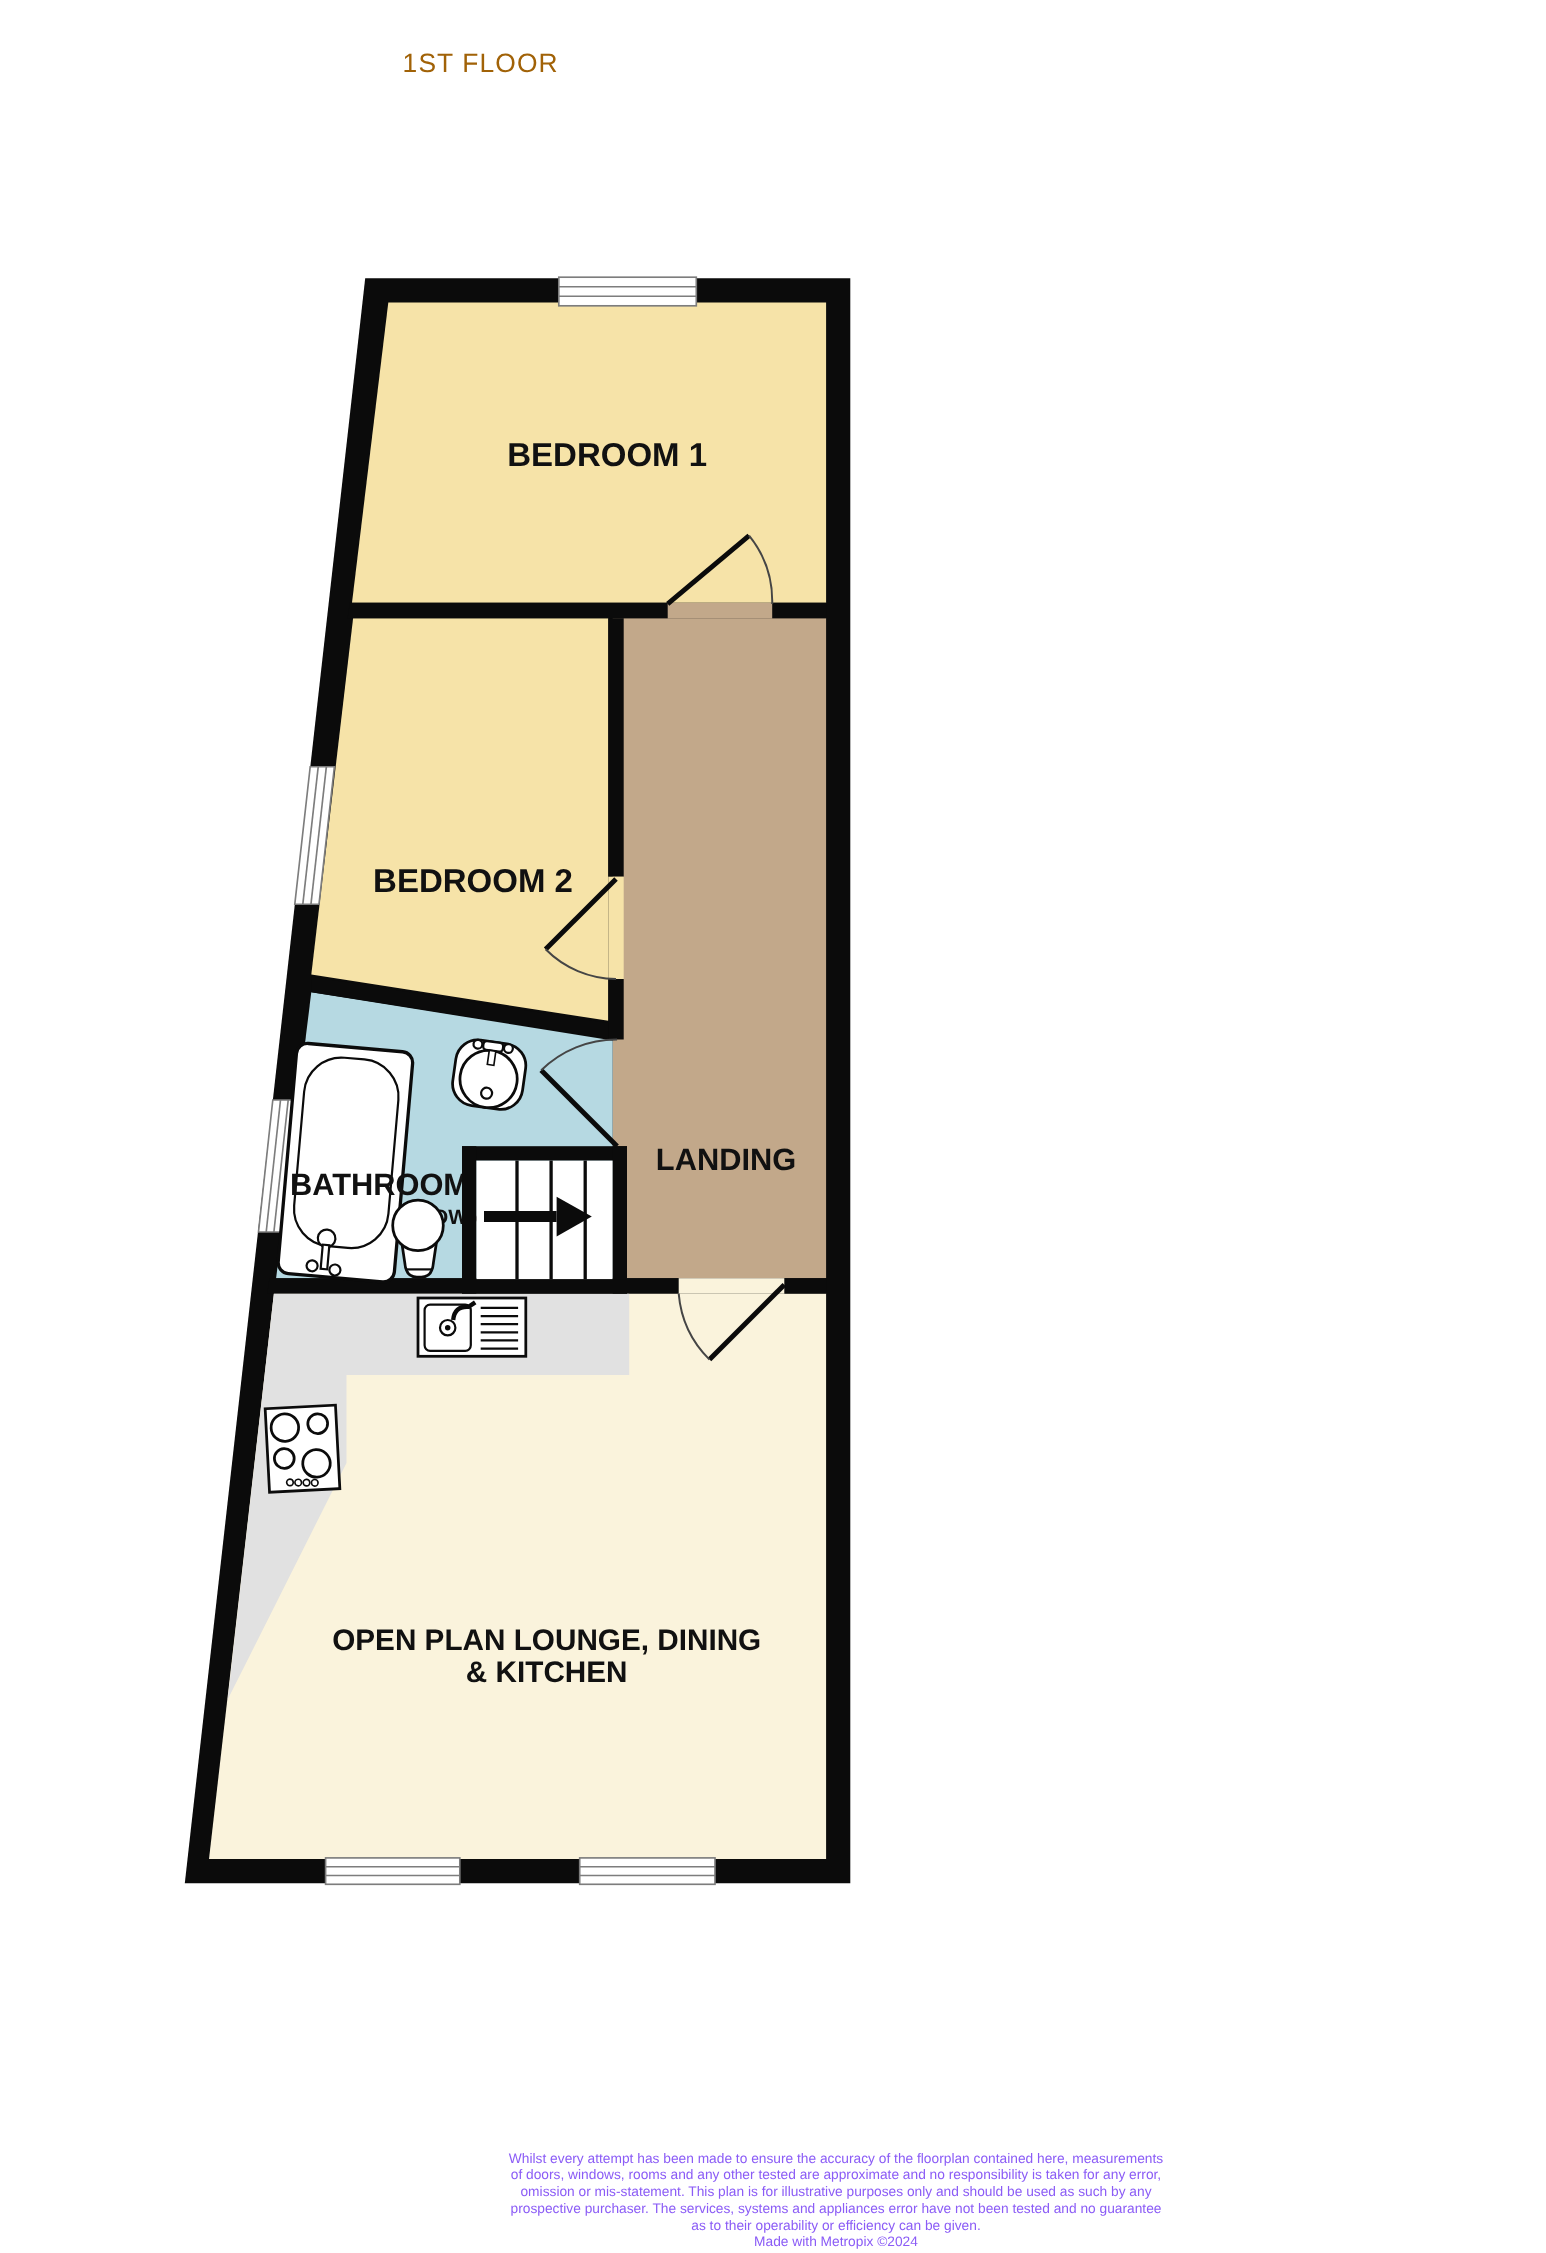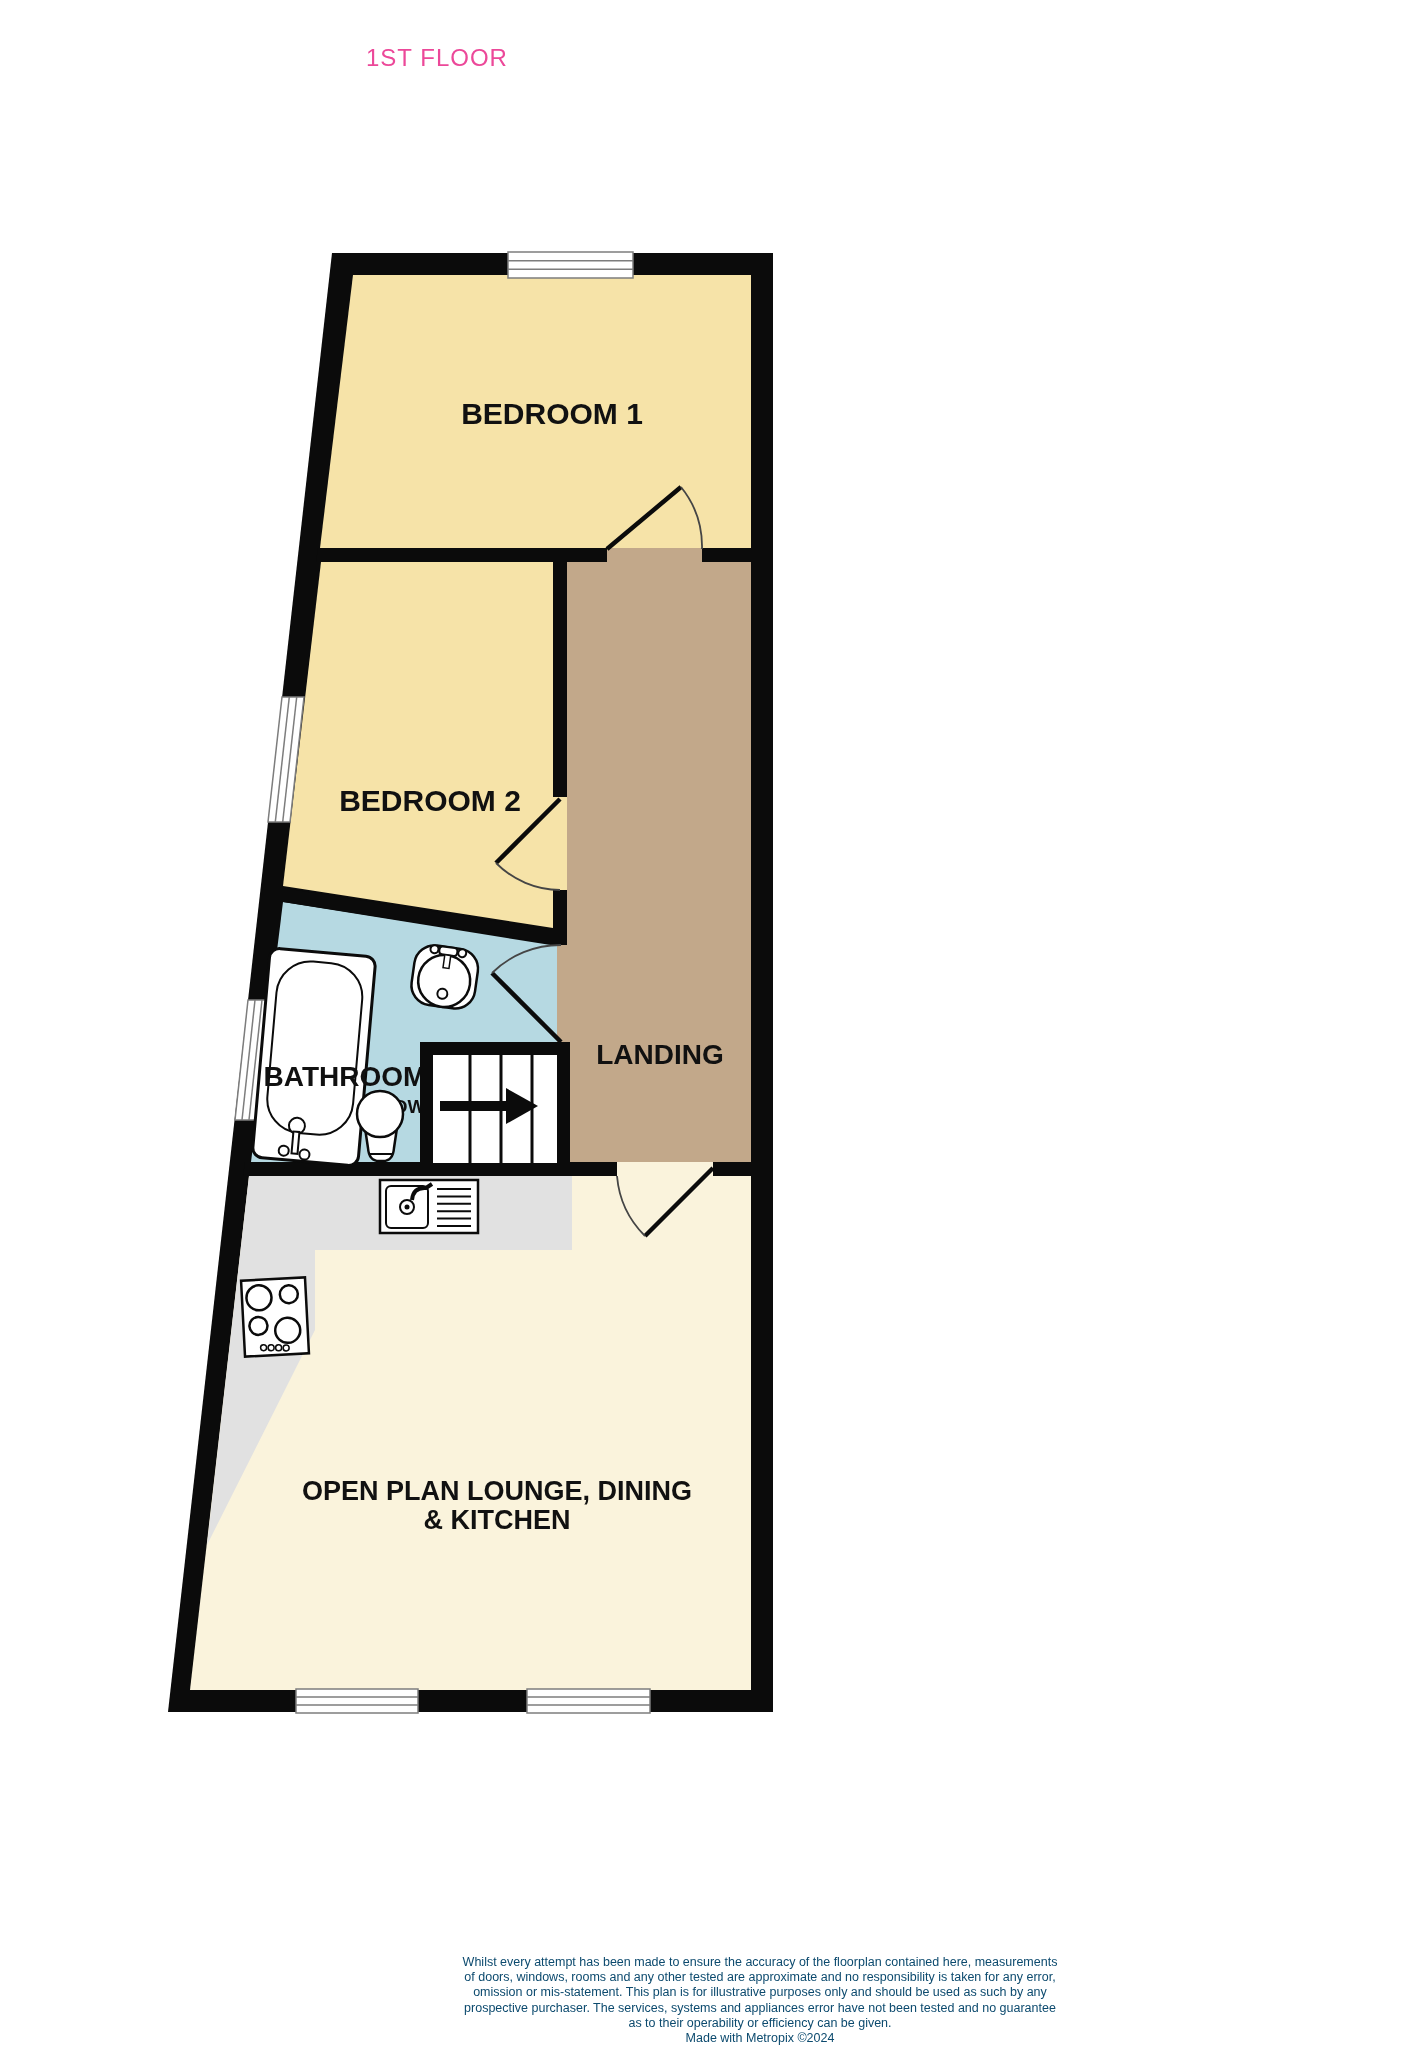--- a/index.html
+++ b/index.html
@@ -1,22 +1,22 @@
 <!DOCTYPE html>
 <html><head>
 <meta charset="utf-8">
 <style>
   html,body{margin:0;padding:0;background:#ffffff;}
   #stage{position:relative;width:1405px;height:2048px;background:#ffffff;overflow:hidden;
          font-family:"Liberation Sans", sans-serif;}
-  #floor-title{position:absolute;left:366px;top:44px;font-size:24px;letter-spacing:1px;color:#ec4899;}
+  #floor-title{position:absolute;left:366px;top:44px;font-size:24px;letter-spacing:1px;color:#a16207;}
   #plan-svg{position:absolute;left:0;top:0;}
   .room-label{font-family:"Liberation Sans", sans-serif;font-weight:bold;fill:#111111;}
   #footer{position:absolute;left:430px;top:1955px;width:660px;text-align:center;
-          font-size:12.5px;line-height:15.2px;color:#0c4a6e;}
+          font-size:12.5px;line-height:15.2px;color:#8b5cf6;}
 </style>
 </head>
 <body>
 
 <div id="stage">
   <div id="floor-title">1ST FLOOR</div>
 
   <svg id="plan-svg" width="1405" height="2048" viewBox="0 0 1405 2048">
 
     <polygon points="332,253 773,253 773,1712 168,1712" fill="#0b0b0b"></polygon>

